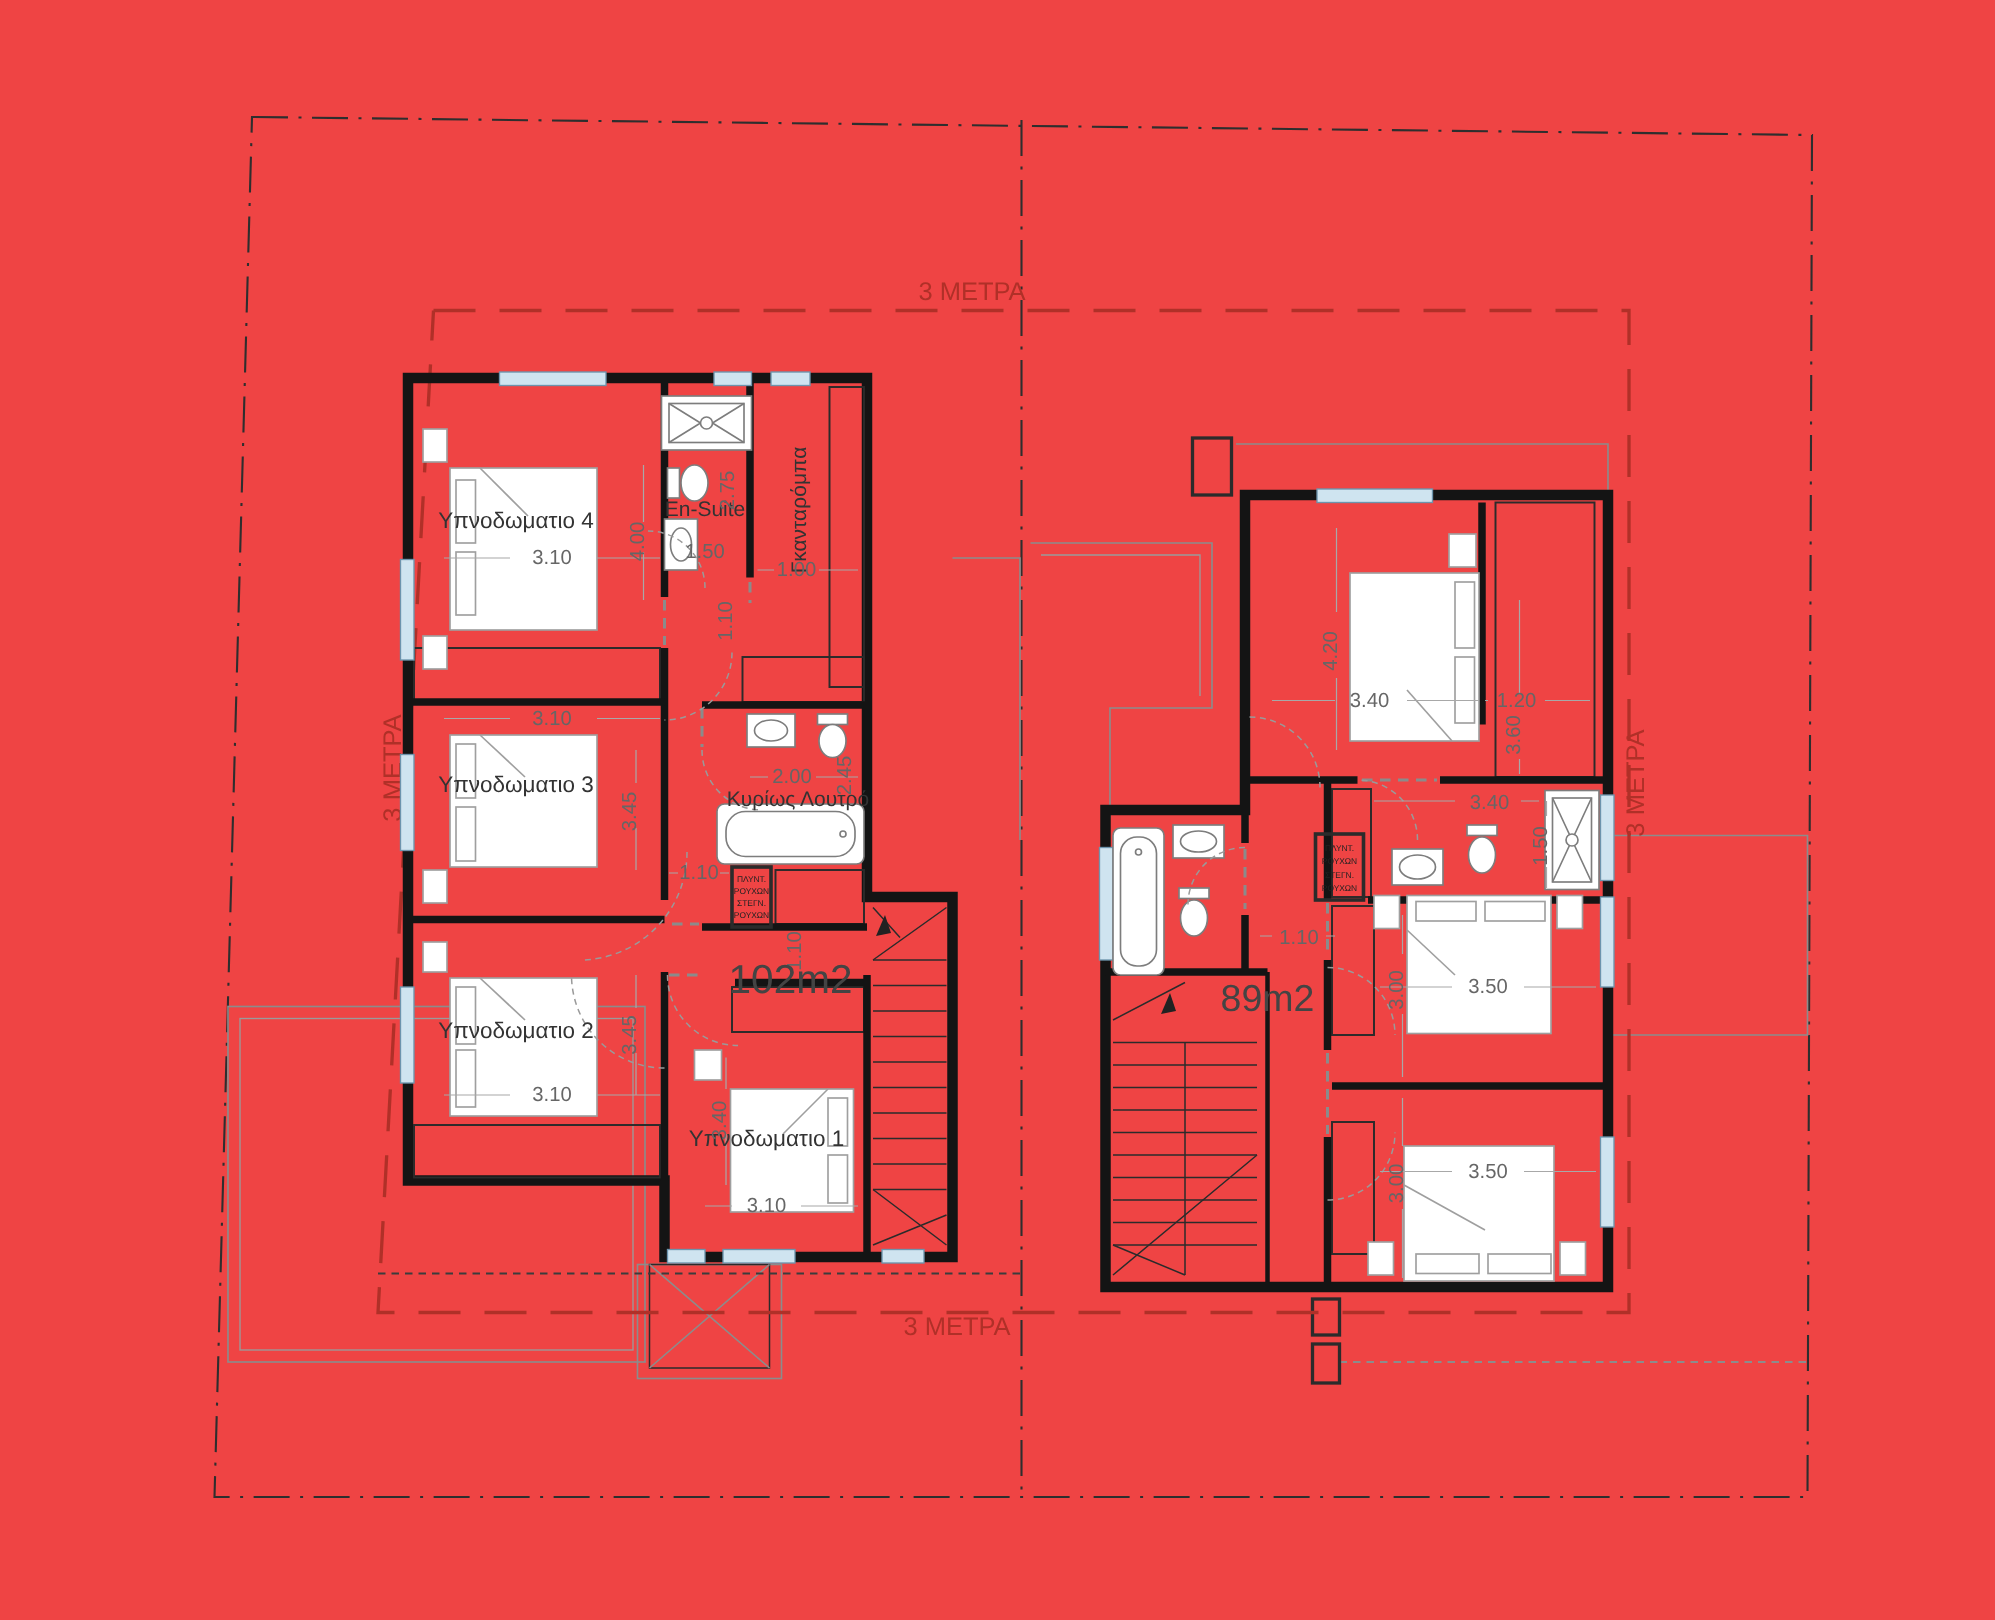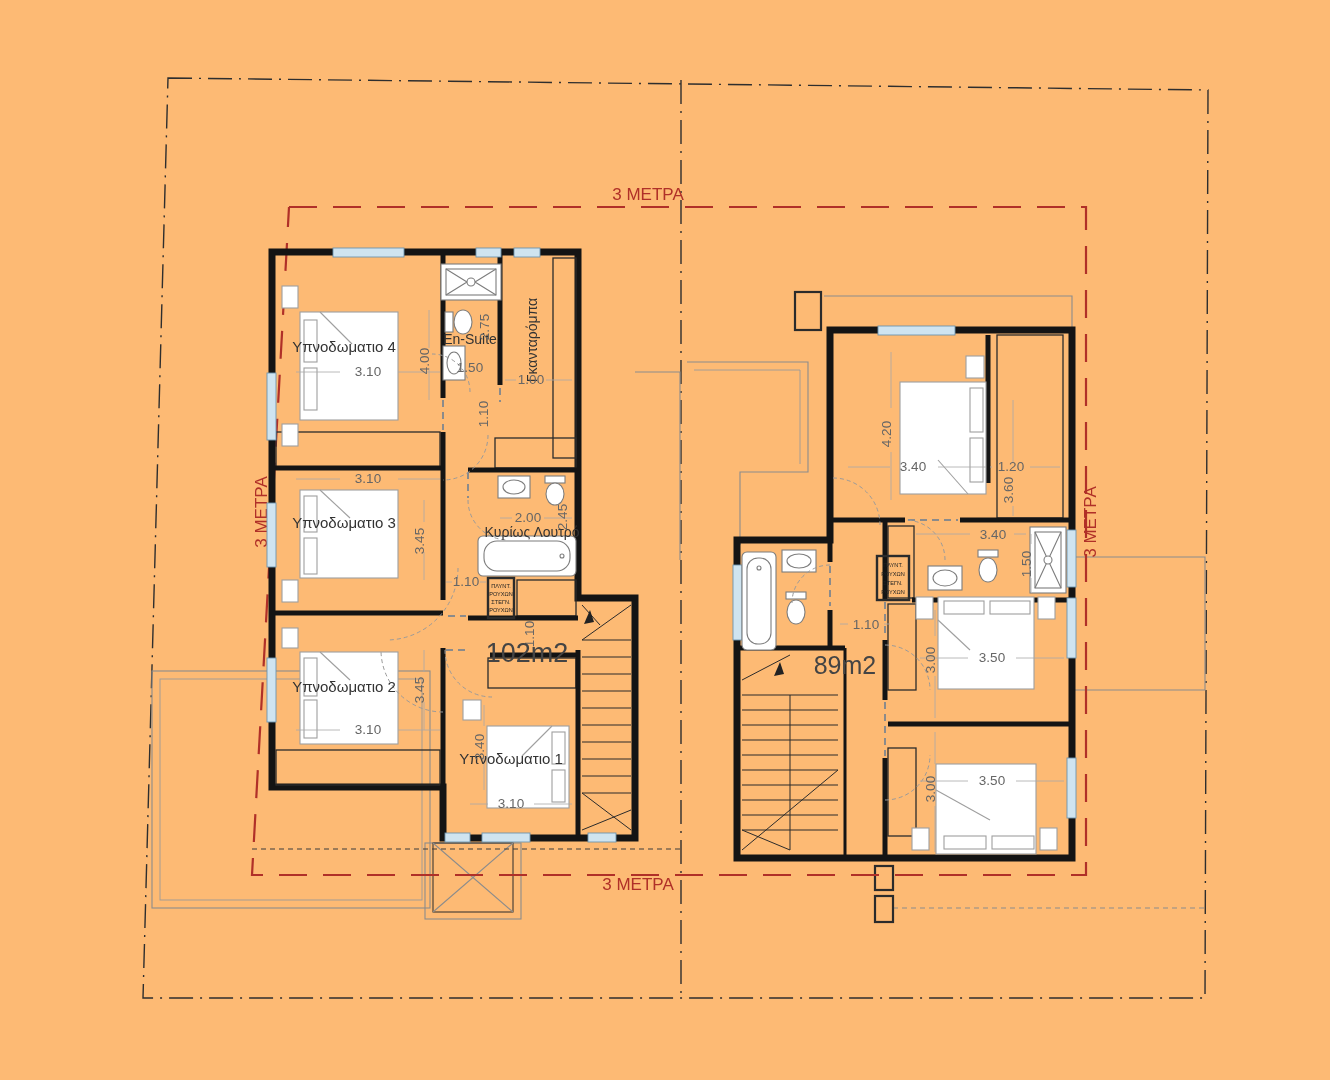--- a/index.html
+++ b/index.html
@@ -1,16 +1,16 @@
 <!DOCTYPE html>
 <html><head>
 <meta charset="utf-8">
 <style>
   html,body{margin:0;padding:0;background:#ffffff;}
-  .stage{position:relative;width:1330px;height:1080px;background:#fdba74;overflow:hidden;
+  .stage{position:relative;width:1330px;height:1080px;background:#ef4444;overflow:hidden;
          font-family:"Liberation Sans","DejaVu Sans",sans-serif;}
   svg{display:block}
   .wall{stroke:#141414;stroke-width:7;fill:none;stroke-linejoin:miter}
   .wall2{stroke:#141414;stroke-width:5;fill:none}
   .wall3{stroke:#141414;stroke-width:3;fill:none}
   .thin{stroke:#2b2b2b;stroke-width:1.3;fill:none}
   .gray{stroke:#8c8c8c;stroke-width:1.1;fill:none}
   .gray2{stroke:#9a9a9a;stroke-width:0.9;fill:none}
   .bed{stroke:#9f9f9f;stroke-width:1.1;fill:#ffffff}
   .fix{stroke:#7d7d7d;stroke-width:1.1;fill:#ffffff}

